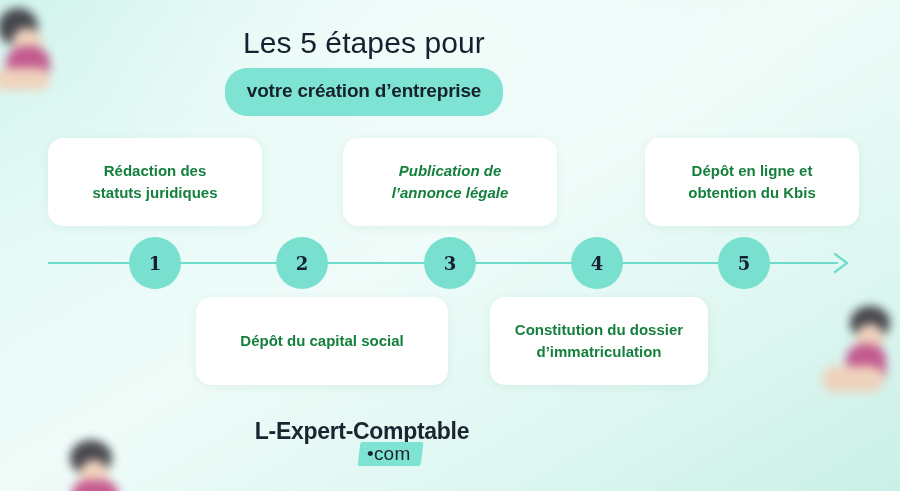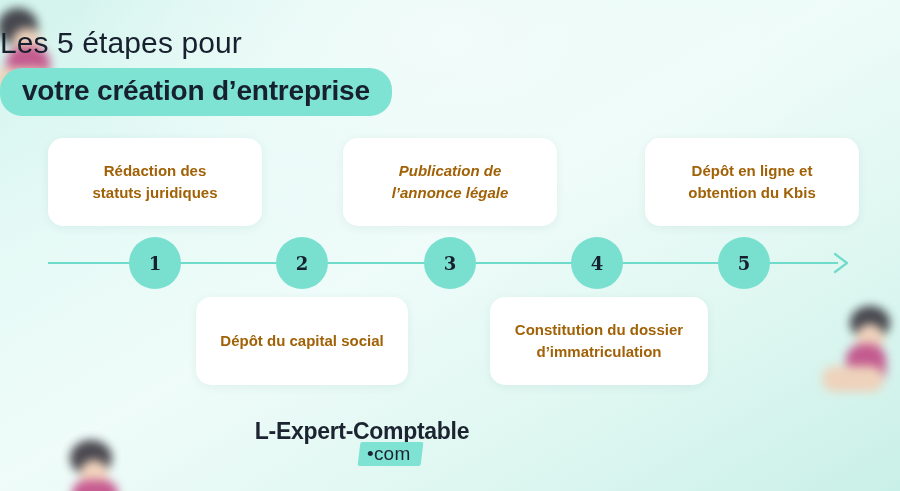--- a/index.html
+++ b/index.html
@@ -39,69 +39,69 @@
   .hair  { background: #2e2a33; }
   .skin  { background: #f3cdb4; }
   .shirt { background: #c0407f; }
 
   
   .title-block {
     position: absolute;
     top: 24px;
     left: 0;
     width: 728px;
-    text-align: left;
+    text-align: center;
   }
   .title-line1 {
     font-size: 30px;
     font-weight: 300;
     color: #17202e;
     letter-spacing: 0.1px;
     line-height: 38px;
   }
   .title-line2-wrap {
     margin-top: 6px;
     display: inline-block;
   }
   .title-pill {
     display: inline-block;
     background: #7fe3d3;
     border-radius: 22px;
     padding: 5px 22px 7px 22px;
-    font-size: 28px;
+    font-size: 19px;
     font-weight: 700;
     color: #16202e;
     letter-spacing: -0.2px;
     line-height: 36px;
   }
 
   
   .card {
     position: absolute;
     background: #ffffff;
     border-radius: 15px;
     box-shadow: 0 2px 10px rgba(20, 90, 80, 0.07);
     display: flex;
     align-items: center;
     justify-content: center;
     text-align: center;
-    color: #a16207;
+    color: #15803d;
     font-size: 15px;
     font-weight: 700;
     line-height: 22px;
     padding: 4px 16px;
     box-sizing: border-box;
   }
   .card-top    { top: 138px; height: 88px; width: 214px; }
   .card-bottom { top: 297px; height: 88px; }
 
   .card-1 { left: 48px; }
   .card-2 { left: 343px; font-style: italic; }
   .card-3 { left: 637px; margin-left: 8px; }
-  .card-4 { left: 196px; width: 212px; }
+  .card-4 { left: 196px; width: 252px; }
   .card-5 { left: 490px; width: 218px; justify-content: center; }
 
   
   .timeline {
     position: absolute;
     left: 0;
     top: 237px;
     width: 900px;
     height: 52px;
   }

